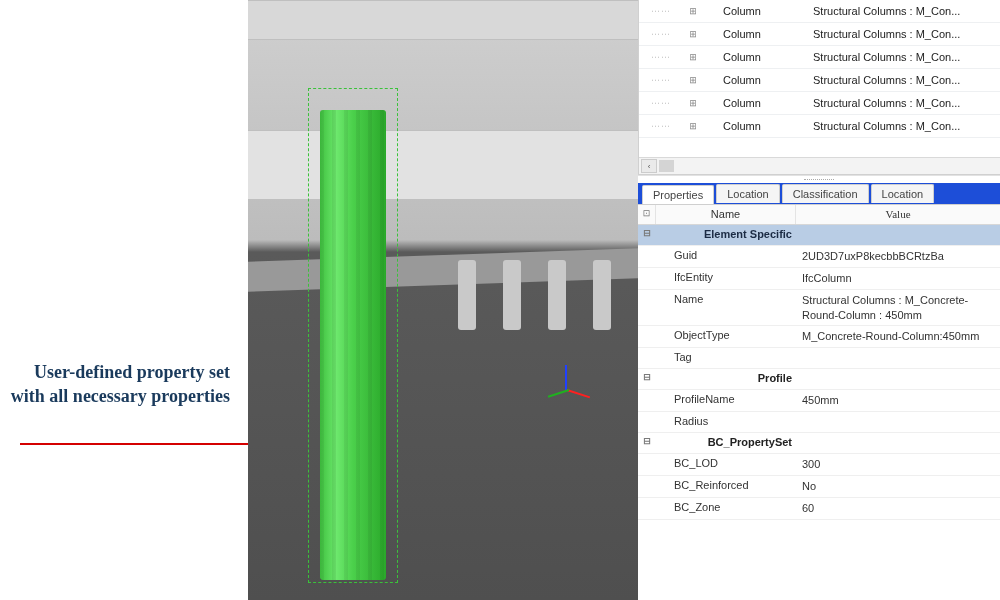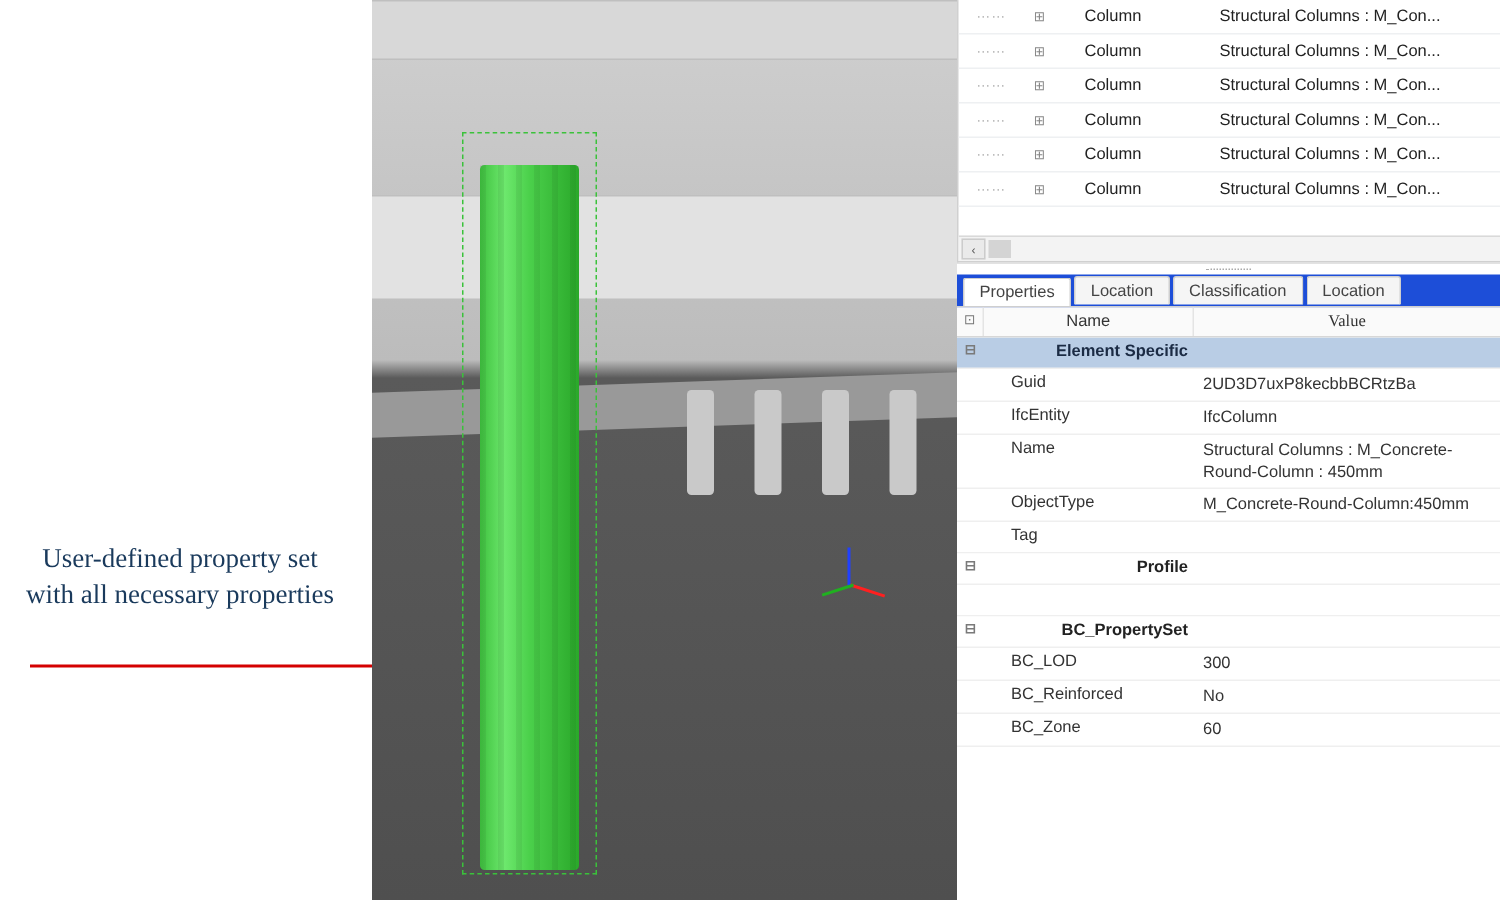--- a/index.html
+++ b/index.html
@@ -14,23 +14,23 @@
   }
 
   
   .annotation {
     position: absolute;
     left: 10px;
     top: 360px;
     width: 220px;
     font-family: Georgia, "Times New Roman", serif;
     font-size: 18px;
-    font-weight: 400;
+    font-weight: 700;
     color: #1a3a5c;
-    text-align: center;
+    text-align: right;
     line-height: 1.35;
   }
   .arrow {
     position: absolute;
     left: 20px;
     top: 440px;
     width: 620px;
     height: 8px;
     pointer-events: none;
   }
@@ -314,20 +314,26 @@
       <div class="col-name">Tag</div>
     </div>
 
     <div class="prop-row group plain">
       <div class="col-toggle">⊟</div>
       <div class="col-name">Profile</div>
       <div class="col-value"></div>
     </div>
     <div class="prop-row child">
       <div class="col-toggle"></div>
+      <div class="col-name">ProfileName</div>
+      <div class="col-value">450mm</div>
+    </div>
+    <div class="prop-row child">
+      <div class="col-toggle"></div>
+      <div class="col-name">Radius</div>
     </div>
 
     <div class="prop-row group plain">
       <div class="col-toggle">⊟</div>
       <div class="col-name">BC_PropertySet</div>
       <div class="col-value"></div>
     </div>
     <div class="prop-row child">
       <div class="col-toggle"></div>
       <div class="col-name">BC_LOD</div>

